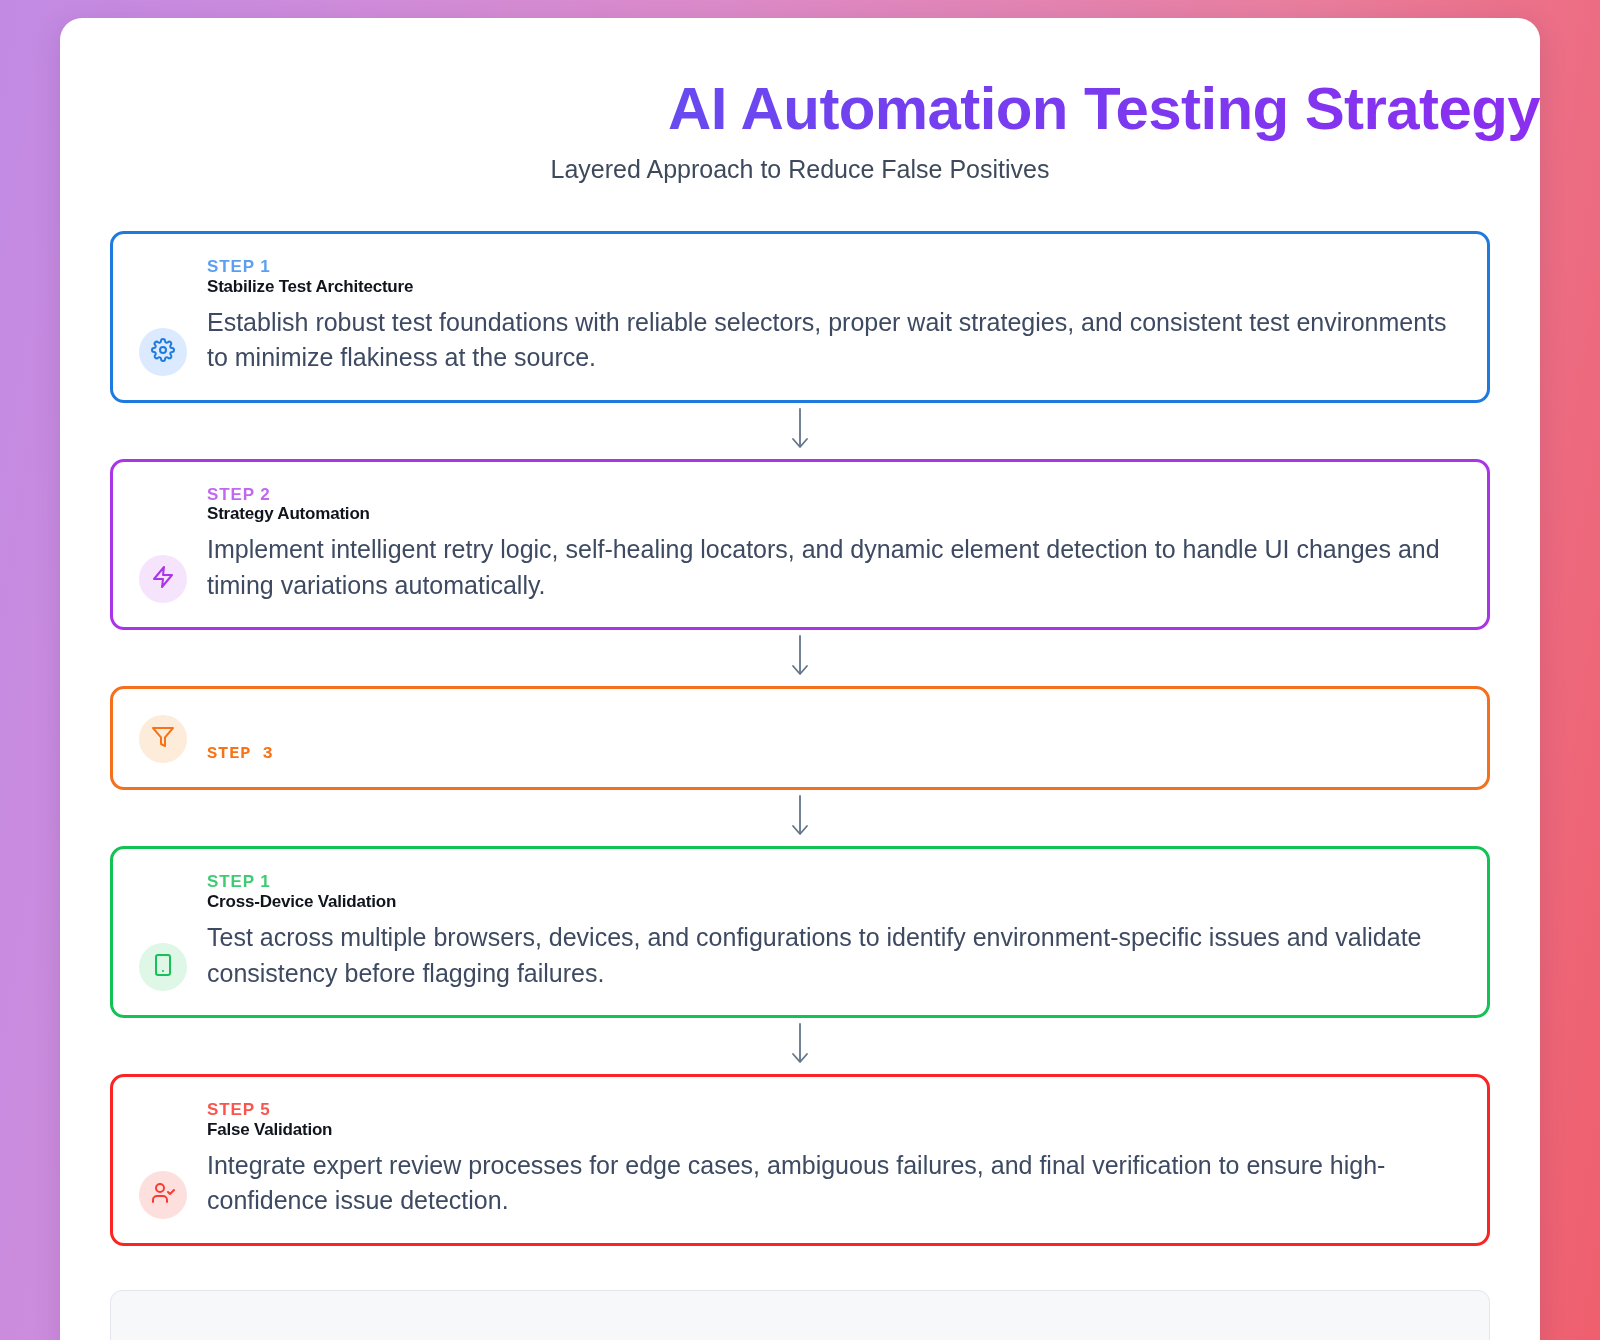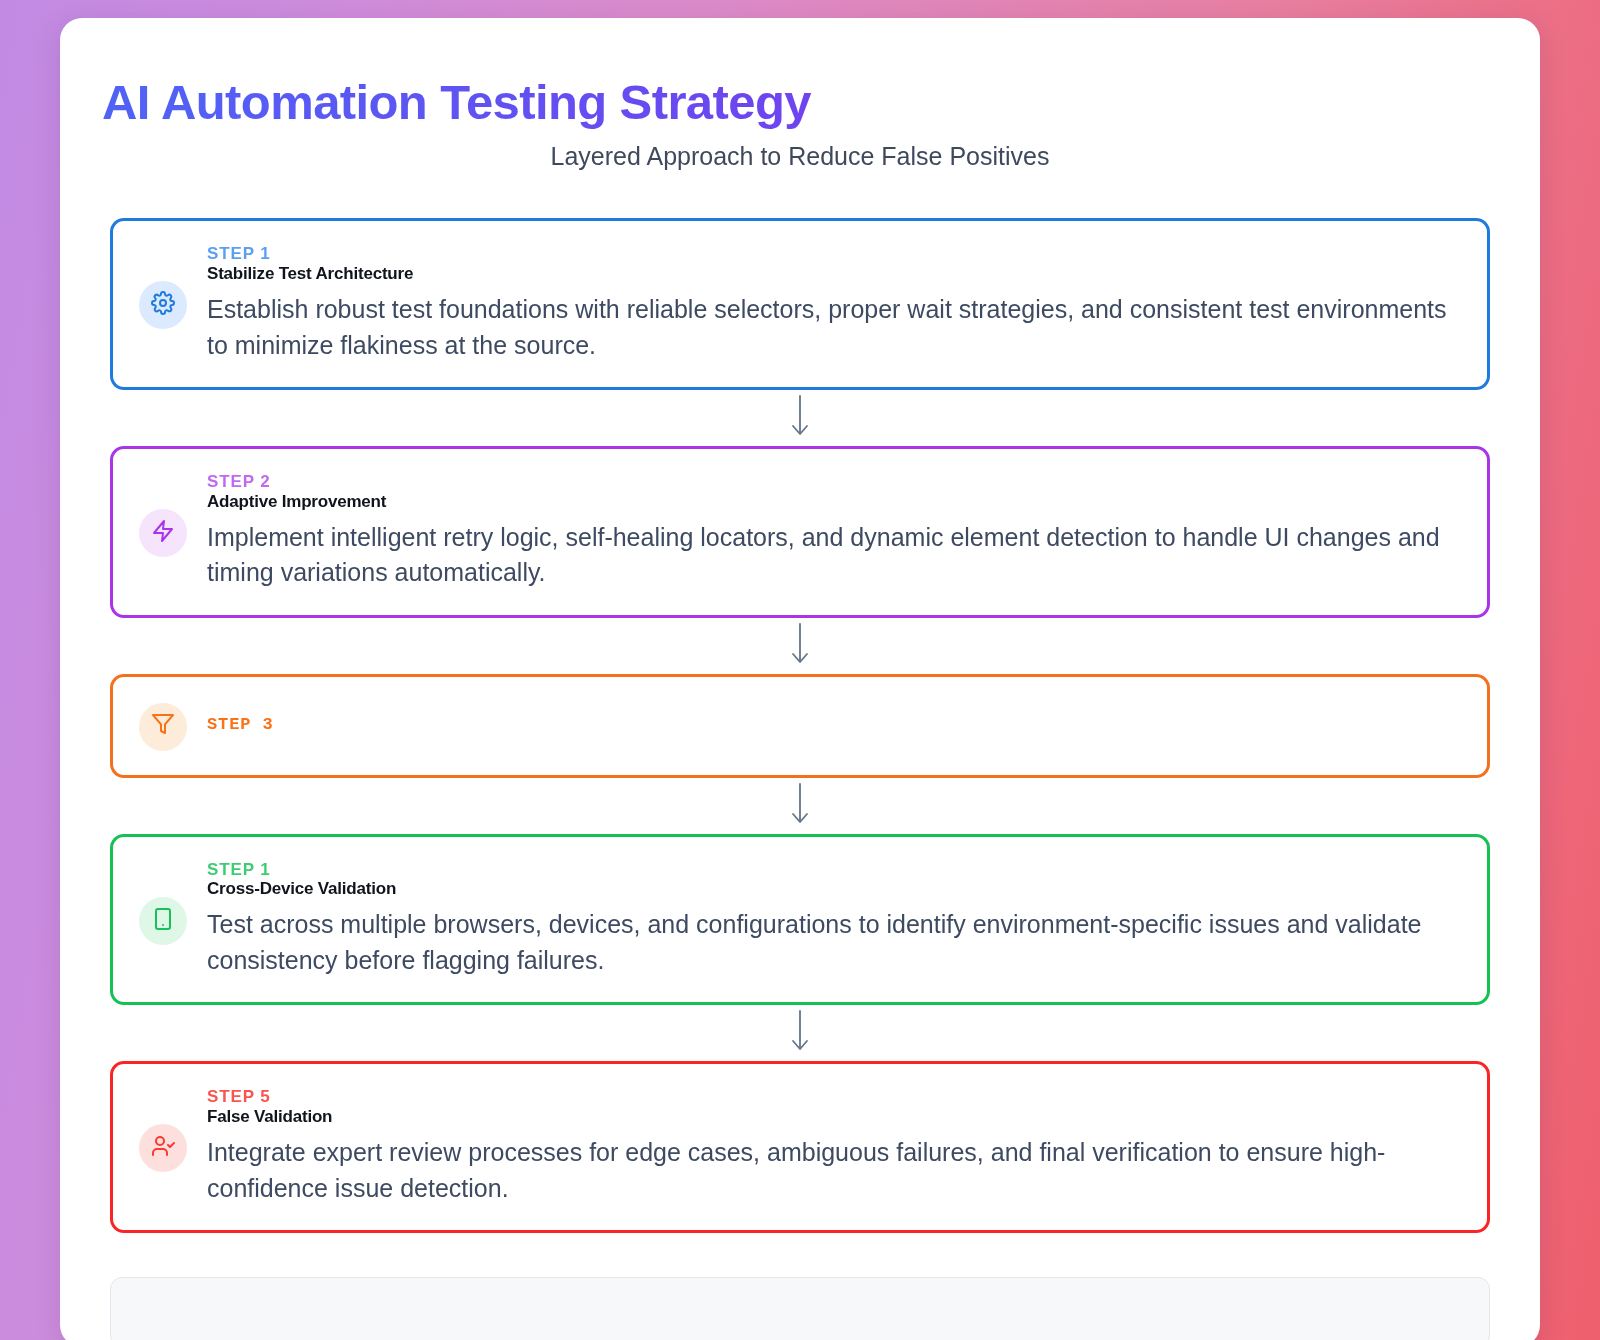--- a/index.html
+++ b/index.html
@@ -21,23 +21,23 @@
     border-radius: 22px;
     width: 1480px;
     min-height: 1322px;
     padding: 56px 0 0 0;
     box-shadow: 0 6px 28px rgba(60, 20, 80, 0.14);
     overflow: hidden;
   }
 
   
   .page-title {
-    font-size: 49px;
+    font-size: 60px;
     font-weight: bold;
-    text-align: left;
+    text-align: right;
     letter-spacing: -0.6px;
     background: linear-gradient(90deg, #4f63f5 0%, #7340ef 55%, #8b2ef0 100%);
     -webkit-background-clip: text;
     background-clip: text;
     color: transparent;
     -webkit-text-fill-color: transparent;
     line-height: 1.15;
     margin-left: 42px;
   }
 
@@ -53,21 +53,21 @@
   .steps-wrap {
     margin-top: 47px;
     padding: 0 50px;
   }
 
   .step-card {
     border: 3px solid #cccccc;
     border-radius: 14px;
     padding: 22px 26px 24px 26px;
     display: flex;
-    align-items: center;
+    align-items: flex-end;
     gap: 20px;
     background: #fff;
   }
 
   .step-icon {
     width: 48px;
     height: 48px;
     min-width: 48px;
     border-radius: 50%;
     display: flex;
@@ -149,21 +149,21 @@
         </span>
       </div>
       <div class="step-card" style="border-color: rgb(169, 52, 232);">
         <div class="step-icon" style="background: rgb(246, 228, 253);">
           <span><svg width="24" height="24" viewBox="0 0 24 24" fill="none" stroke="#a934e8" stroke-width="2" stroke-linecap="round" stroke-linejoin="round">
               <polygon points="13 2 3 14 12 14 11 22 21 10 12 10 13 2"></polygon>
             </svg></span>
         </div>
         <div class="step-body">
           <div class="step-eyebrow" style="color: rgb(192, 105, 239);">STEP 2</div>
-          <div class="step-title">Adaptive Improvement</div>
+          <div class="step-title">Strategy Automation</div>
           <div class="step-desc">Implement intelligent retry logic, self-healing locators, and dynamic element detection to handle UI changes and timing variations automatically.</div>
         </div>
       </div>
       <div class="connector">
         <span>
           <svg width="26" height="50" viewBox="0 0 26 50" fill="none" stroke="#64748b" stroke-width="1.8" stroke-linecap="round" stroke-linejoin="round">
             <line x1="13" y1="3" x2="13" y2="40"></line>
             <polyline points="6 33 13 41 20 33"></polyline>
           </svg>
         </span>

